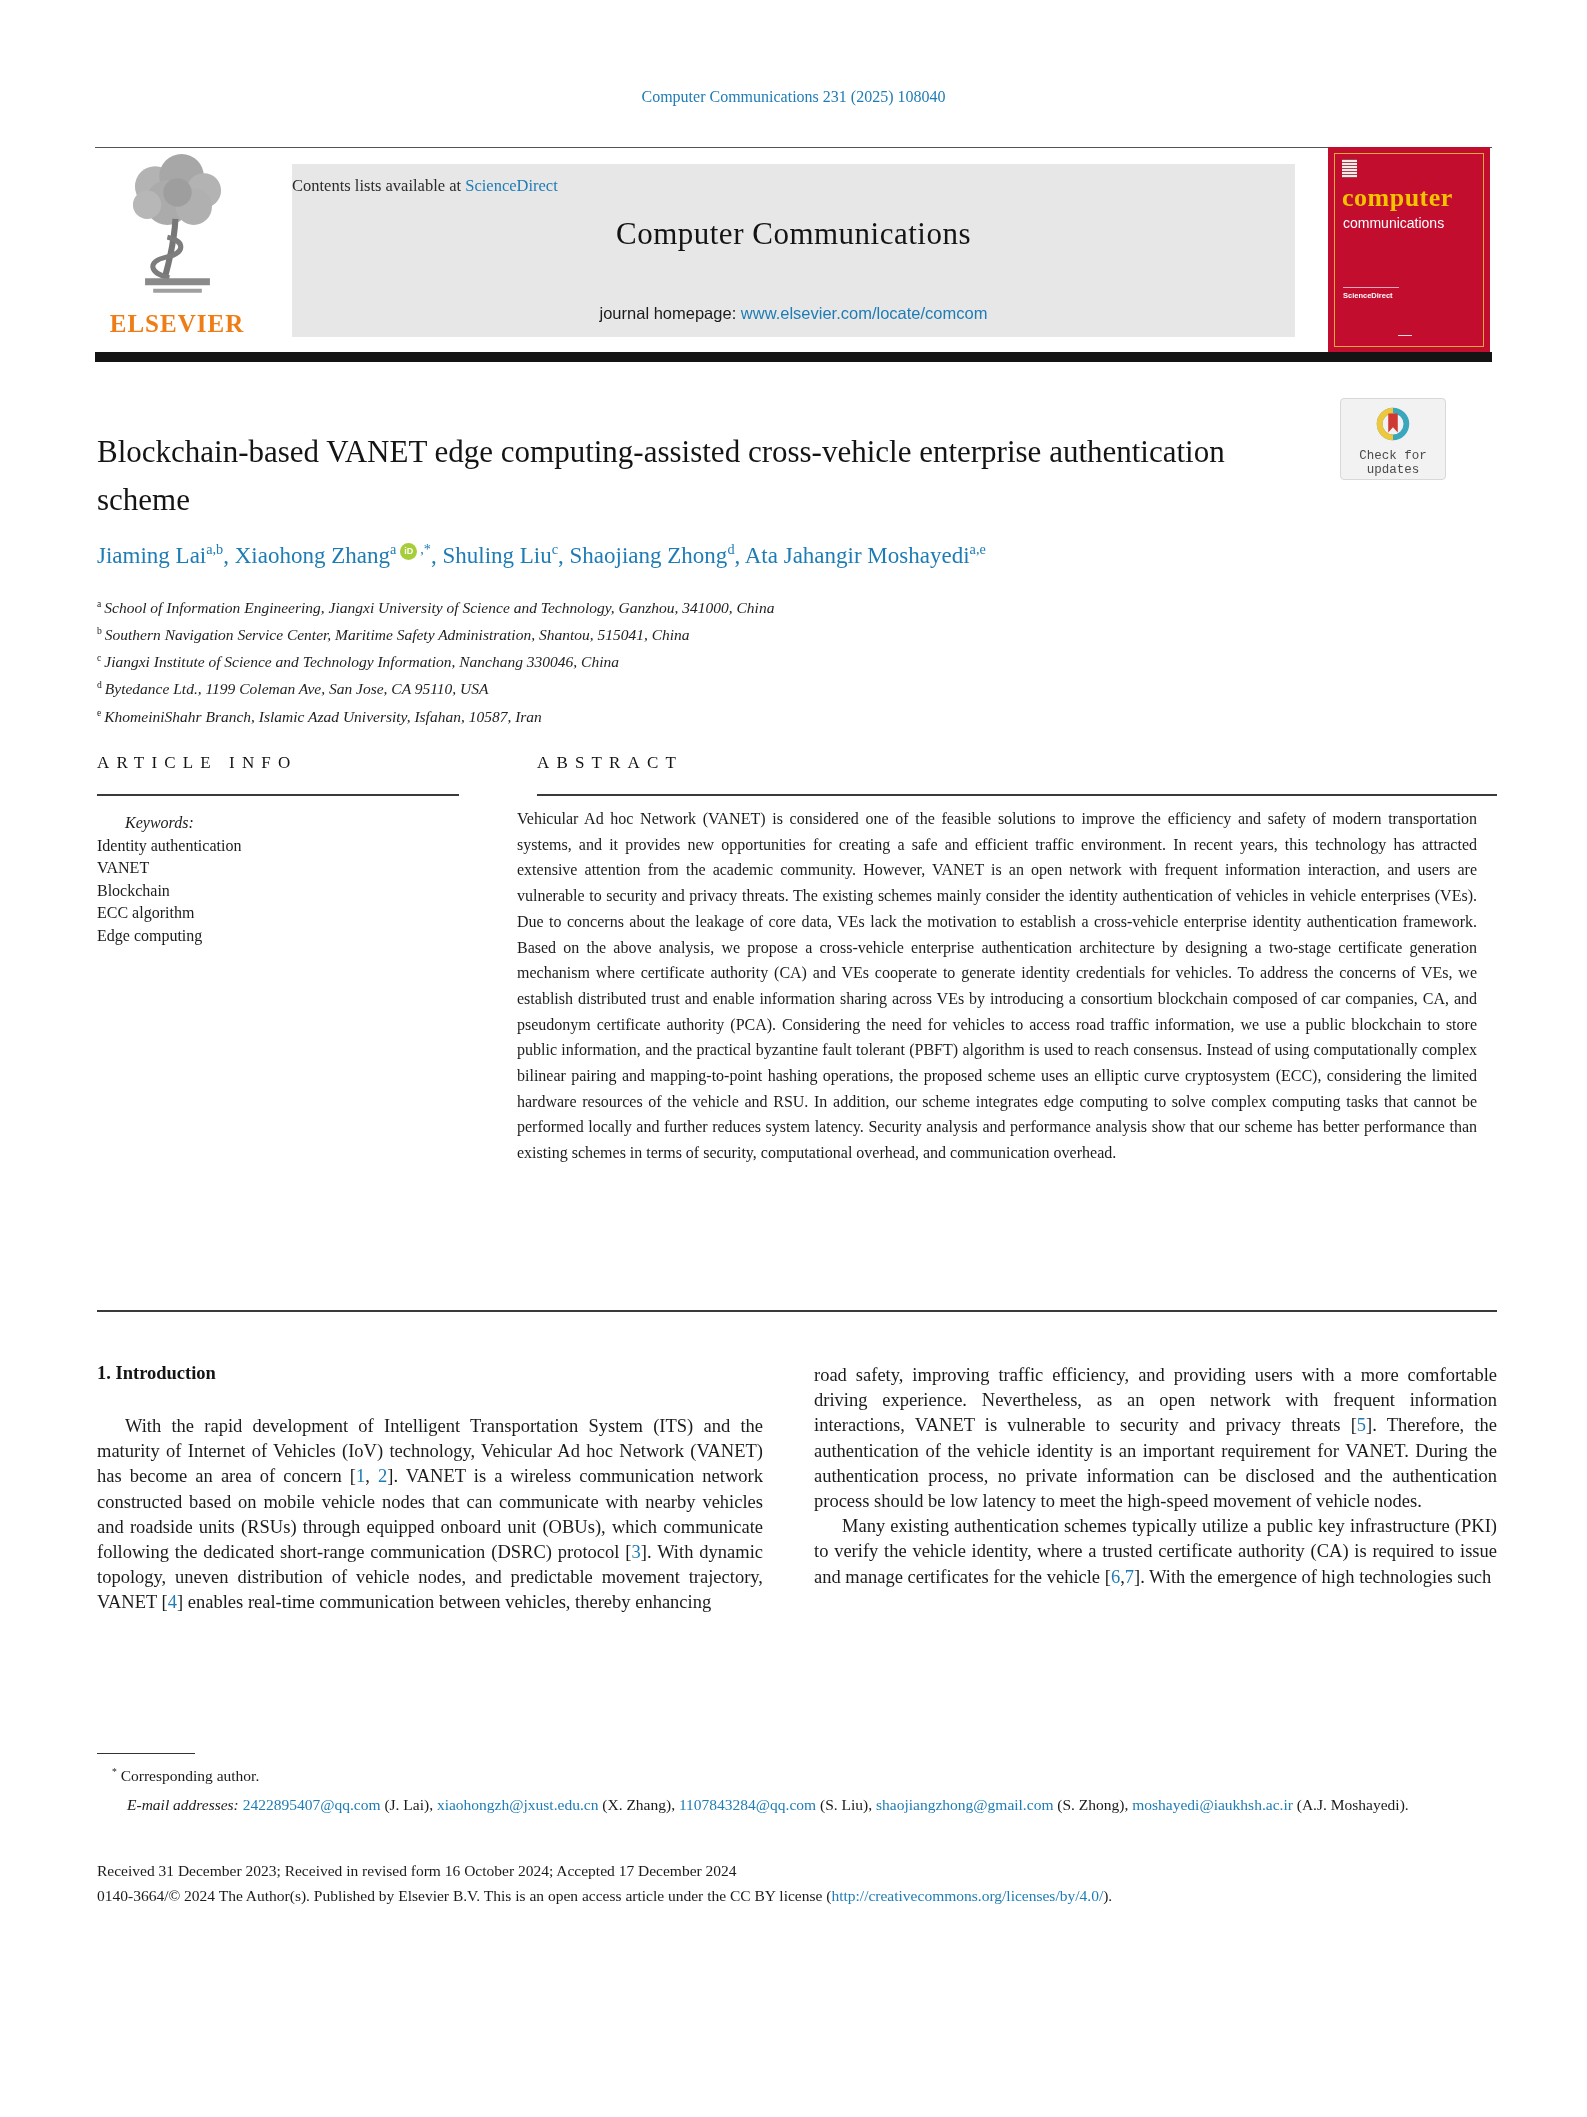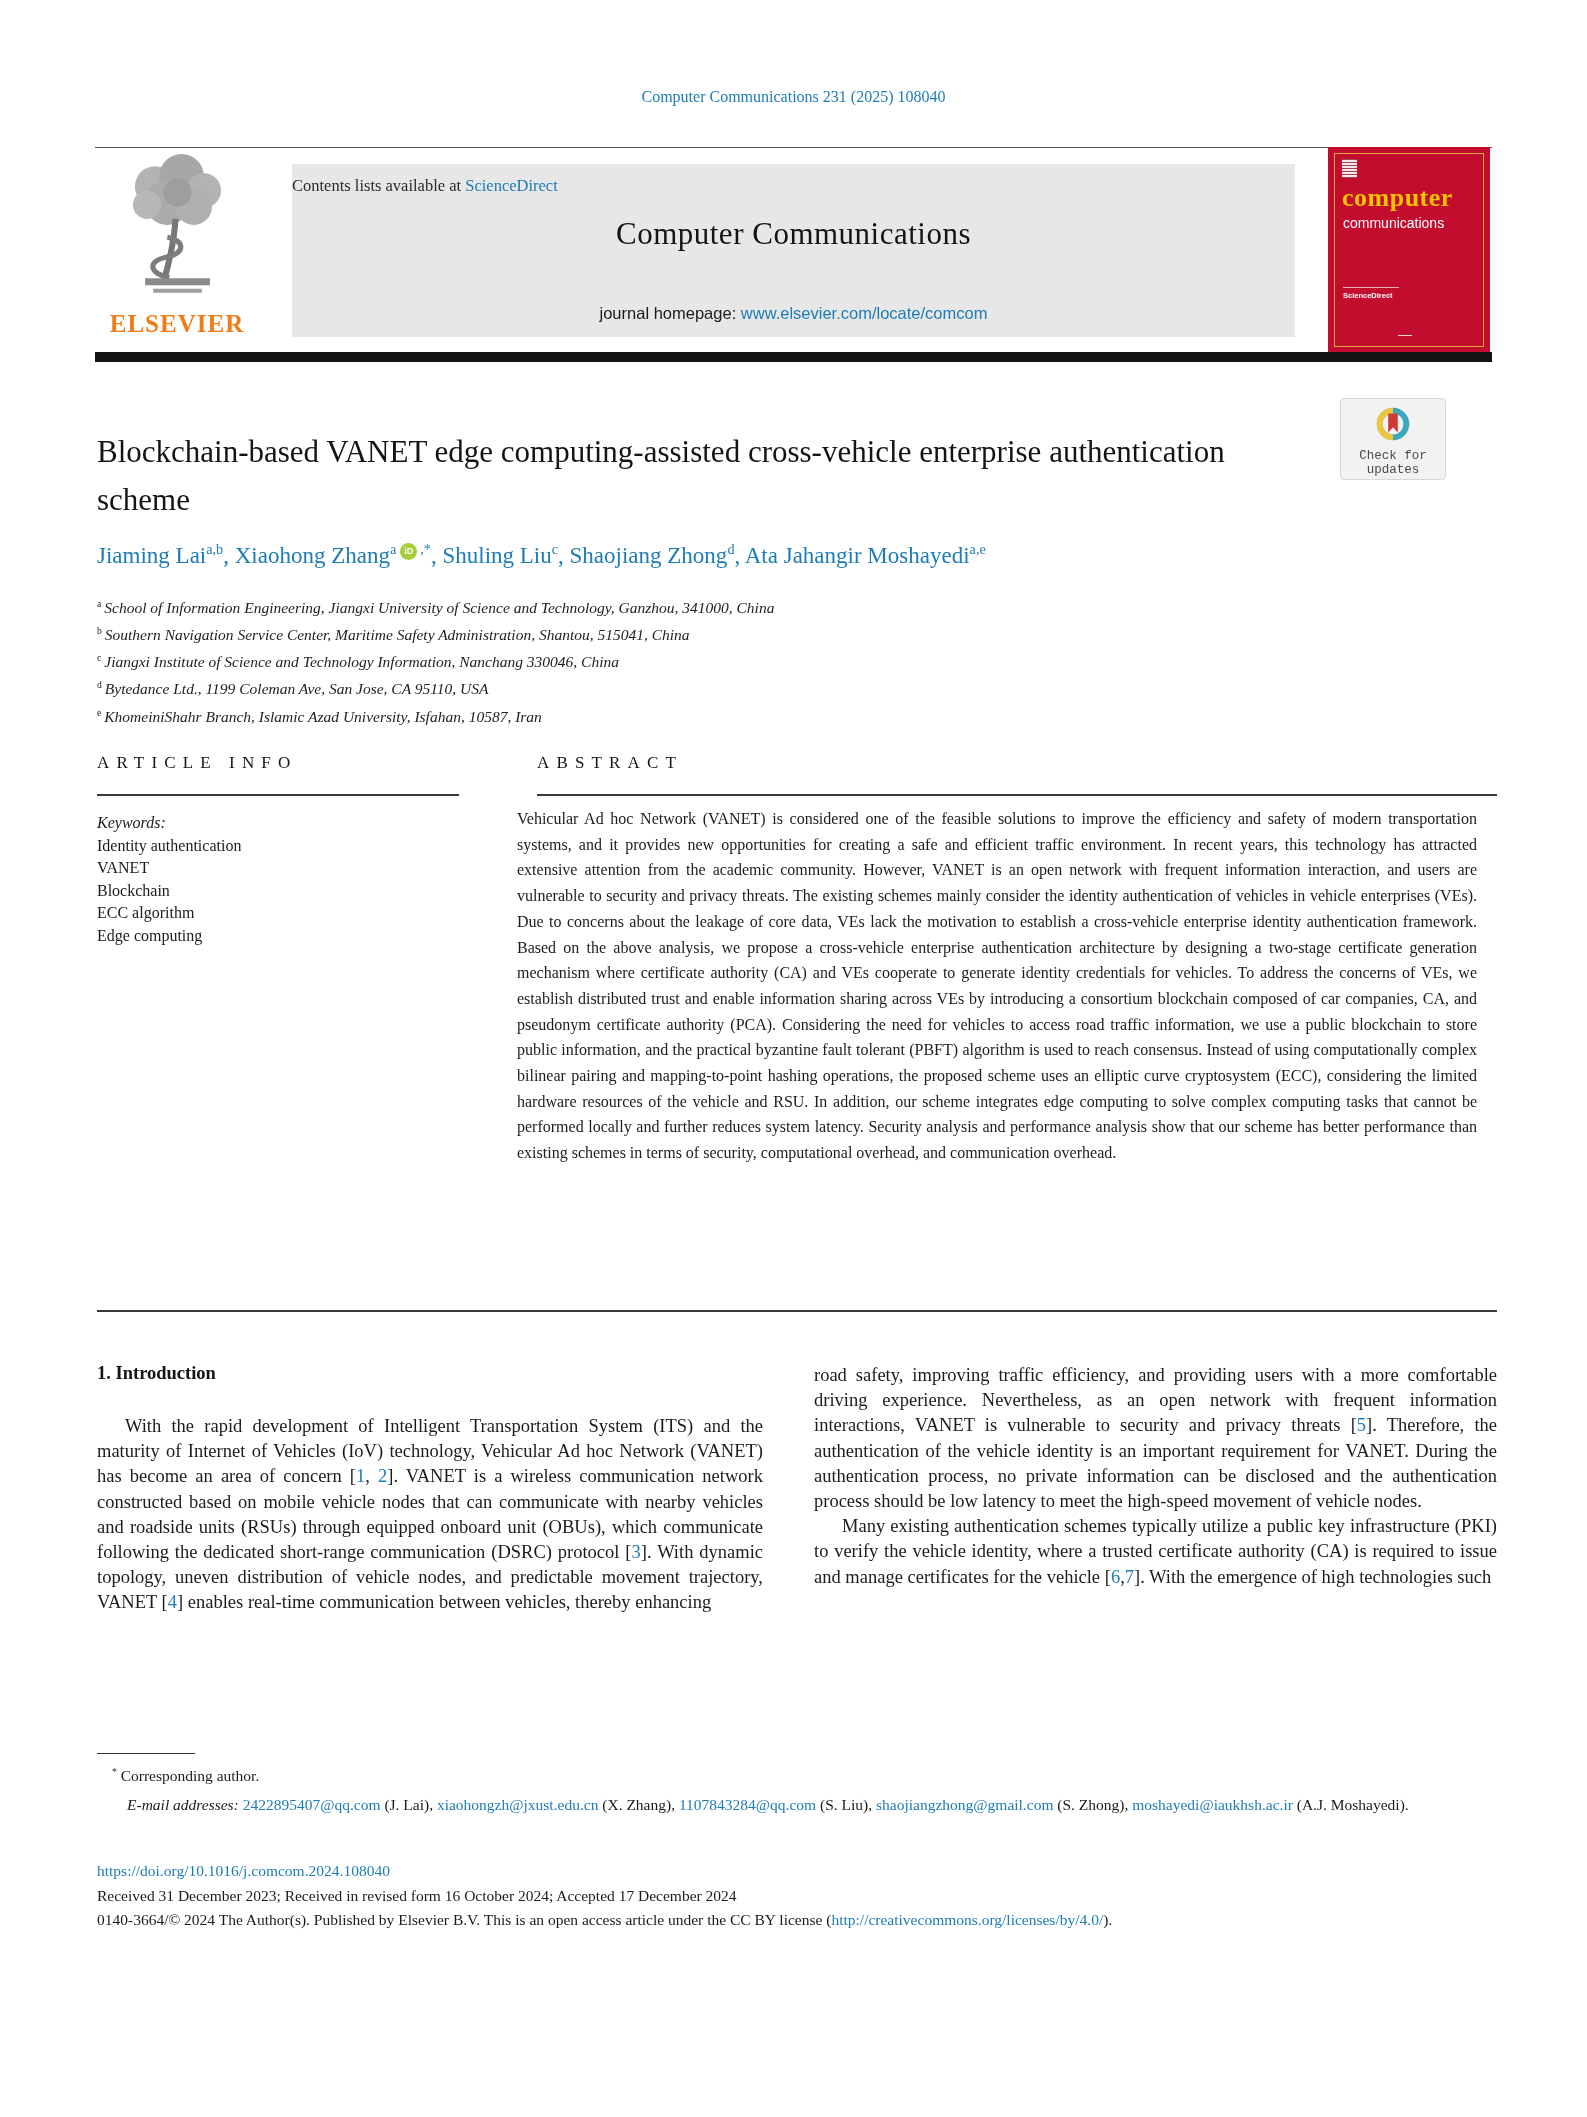--- a/index.html
+++ b/index.html
@@ -42,21 +42,21 @@
   .authors{top:541px;left:97px;width:1300px;font-size:23px;color:#1e7cb5;}
   .affiliations{top:592px;left:97px;font-size:15.5px;line-height:23px;font-style:italic;color:#222;}
   .aff-sup{font-style:normal;vertical-align:super;font-size:62%;margin-right:3px;}
   
   .col-head{font-size:17px;letter-spacing:.42em;color:#141414;}
   .col-head-left{top:753px;left:97px;}
   .col-head-right{top:753px;left:537px;}
   .rule-left{top:794px;left:97px;width:362px;border-top:2px solid #3a3a3a;}
   .rule-right{top:794px;left:537px;width:960px;border-top:2px solid #3a3a3a;}
   .keywords{top:812px;left:97px;width:360px;font-size:16px;line-height:22.5px;}
-  .kw-label{font-style:italic;}
+  .kw-label{font-style:italic;margin-left:28px;}
   .abstract-text{top:806px;left:517px;width:960px;font-size:16px;line-height:25.7px;
                  text-align:justify;color:#1c1c1c;}
   .full-rule{top:1310px;left:97px;width:1400px;border-top:2px solid #3a3a3a;}
   
   .intro-heading{top:1363px;left:97px;font-size:18.5px;font-weight:bold;color:#141414;}
   .col-left{top:1414px;left:97px;width:666px;font-size:18.5px;line-height:25.2px;text-align:justify;}
   .col-right{top:1363px;left:814px;width:683px;font-size:18.5px;line-height:25.2px;text-align:justify;}
   .para-indent{text-indent:28px;}
   
   .footnote-rule{top:1753px;left:97px;width:98px;border-top:1.5px solid #333;}
@@ -167,18 +167,17 @@
   <div class="abs col-right">
     <div><span>road safety, improving traffic efficiency, and providing users with a more comfortable driving experience. Nevertheless, as an open network with frequent information interactions, VANET is vulnerable to security and privacy threats [</span><span class="seg-link">5</span><span>]. Therefore, the authentication of the vehicle identity is an important requirement for VANET. During the authentication process, no private information can be disclosed and the authentication process should be low latency to meet the high-speed movement of vehicle nodes.</span></div>
     <div class="para-indent"><span>Many existing authentication schemes typically utilize a public key infrastructure (PKI) to verify the vehicle identity, where a trusted certificate authority (CA) is required to issue and manage certificates for the vehicle [</span><span class="seg-link">6</span><span>,</span><span class="seg-link">7</span><span>]. With the emergence of high technologies such</span></div>
   </div>
 
   <div class="abs footnote-rule"></div>
   <div class="abs fn-corresponding"><span class="seg-sup">*</span><span> Corresponding author.</span></div>
   <div class="abs fn-emails"><span class="seg-i">E-mail addresses:</span><span>  </span><span class="seg-link">2422895407@qq.com</span><span> (J. Lai), </span><span class="seg-link">xiaohongzh@jxust.edu.cn</span><span> (X. Zhang), </span><span class="seg-link">1107843284@qq.com</span><span> (S. Liu), </span><span class="seg-link">shaojiangzhong@gmail.com</span><span> (S. Zhong), </span><span class="seg-link">moshayedi@iaukhsh.ac.ir</span><span> (A.J. Moshayedi).</span></div>
 
   <div class="abs footer-block">
-    <div class="link">https://doi.org/10.1016/j.comcom.2024.108040</div>
     <div>Received 31 December 2023; Received in revised form 16 October 2024; Accepted 17 December 2024</div>
     <div><span>0140-3664/© 2024 The Author(s). Published by Elsevier B.V. This is an open access article under the CC BY license (</span><span class="seg-link">http://creativecommons.org/licenses/by/4.0/</span><span>).</span></div>
   </div>
 
 </div>
 
 </body></html>

